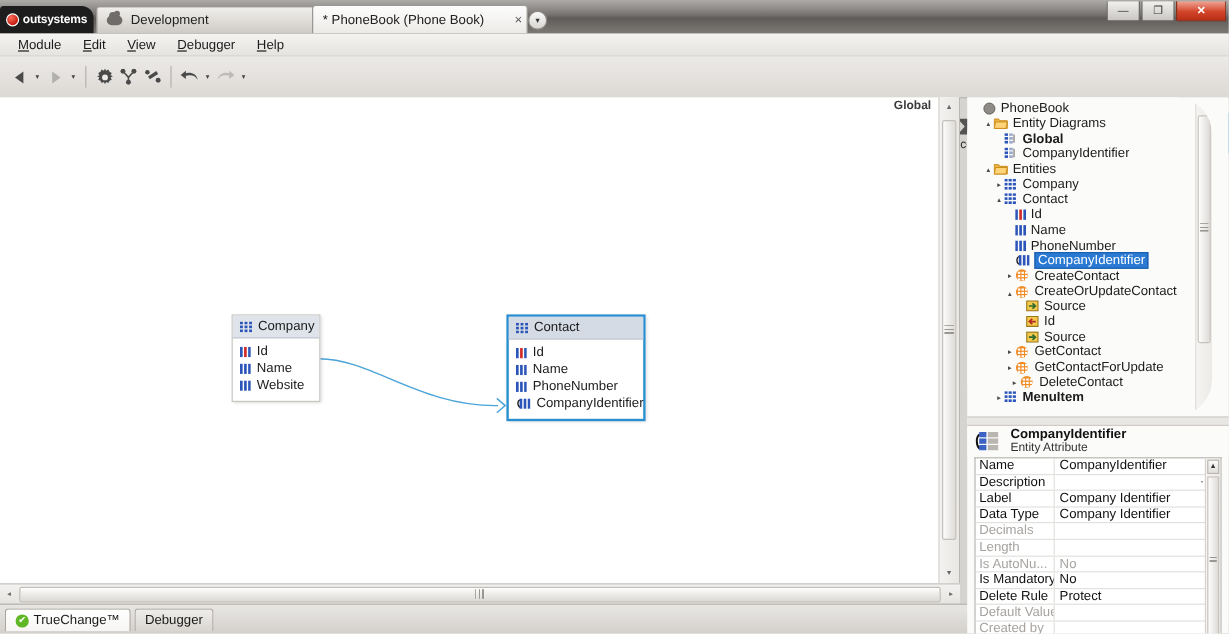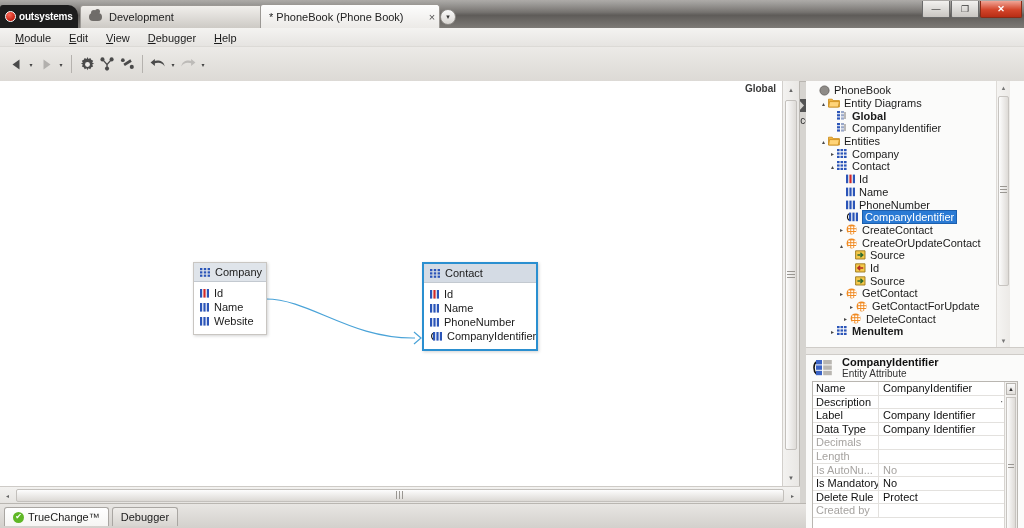--- a/index.html
+++ b/index.html
@@ -200,21 +200,21 @@
     color:#fff;font-size:8px;line-height:1;flex:0 0 auto;
   }
 
   
   .rpanel{
     position:absolute;left:806px;top:81px;width:218px;height:447px;
     background:#fbfbfa;box-sizing:border-box;
   }
   .treepane{
     position:absolute;left:0;top:0;width:204px;height:266px;
-    background:#fbfbfa;overflow:hidden;
+    background:#fbfbfa;overflow:hidden;border-radius:31px;
   }
   .treescroll{
     position:absolute;right:0;top:0;width:14px;height:266px;
     background:linear-gradient(to right,#f5f4f2,#eceae7);border-left:1px solid #dedbd7;box-sizing:border-box;
   }
   .treescroll .tarrow{height:13px;display:flex;align-items:center;justify-content:center;font-size:6px;color:#777;}
   .treescroll .tthumb{position:absolute;left:1px;top:15px;width:11px;height:190px;
     background:linear-gradient(to right,#fdfdfd,#dedbd7);border:1px solid #c7c4c0;border-radius:2px;box-sizing:border-box;}
   .treescroll .tgrip{position:absolute;left:3px;top:105px;width:7px;height:7px;
     background:repeating-linear-gradient(to bottom,#9a9792 0 1px,transparent 1px 3px);}
@@ -740,21 +740,21 @@
               <rect x="2.2" y="8" width="2.1" height="1.8" fill="#ffffff"></rect>
               <rect x="5.2" y="2.4" width="2.1" height="1.8" fill="#ffffff"></rect>
               <rect x="5.2" y="5.2" width="2.1" height="1.8" fill="#ffffff"></rect>
               <rect x="5.2" y="8" width="2.1" height="1.8" fill="#ffffff"></rect>
               <rect x="8.2" y="2.4" width="2.1" height="1.8" fill="#ffffff"></rect>
               <rect x="8.2" y="5.2" width="2.1" height="1.8" fill="#ffffff"></rect>
               <rect x="8.2" y="8" width="2.1" height="1.8" fill="#ffffff"></rect>
             </svg>
             <span class="tl">GetContact</span>
           </div>
-          <div class="tnode" style="padding-left: 41px;">
+          <div class="tnode" style="padding-left: 31px;">
             <span class="exp">▸</span>
             <svg width="12" height="11" viewBox="0 0 12 11" class="ti">
               <circle cx="5.6" cy="5.4" r="5" fill="#f08a22"></circle>
               <rect x="2.2" y="2.4" width="2.1" height="1.8" fill="#ffffff"></rect>
               <rect x="2.2" y="5.2" width="2.1" height="1.8" fill="#ffffff"></rect>
               <rect x="2.2" y="8" width="2.1" height="1.8" fill="#ffffff"></rect>
               <rect x="5.2" y="2.4" width="2.1" height="1.8" fill="#ffffff"></rect>
               <rect x="5.2" y="5.2" width="2.1" height="1.8" fill="#ffffff"></rect>
               <rect x="5.2" y="8" width="2.1" height="1.8" fill="#ffffff"></rect>
               <rect x="8.2" y="2.4" width="2.1" height="1.8" fill="#ffffff"></rect>
@@ -886,20 +886,27 @@
           </div>
           <div class="prow">
             <div class="pk">Delete Rule</div>
             <div class="pv">
               <span>Protect</span>
               <span class="sp"></span>
               <span class="caret">▾</span>
             </div>
           </div>
           <div class="prow dim">
+            <div class="pk">Default Value</div>
+            <div class="pv">
+              <span></span>
+              <span class="sp"></span>
+            </div>
+          </div>
+          <div class="prow dim">
             <div class="pk">Created by</div>
             <div class="pv">
               <span></span>
               <span class="sp"></span>
             </div>
           </div>
         </div>
       <div class="propscroll">
         <div class="parrow">▲</div>
         <div class="pthumb"></div>

